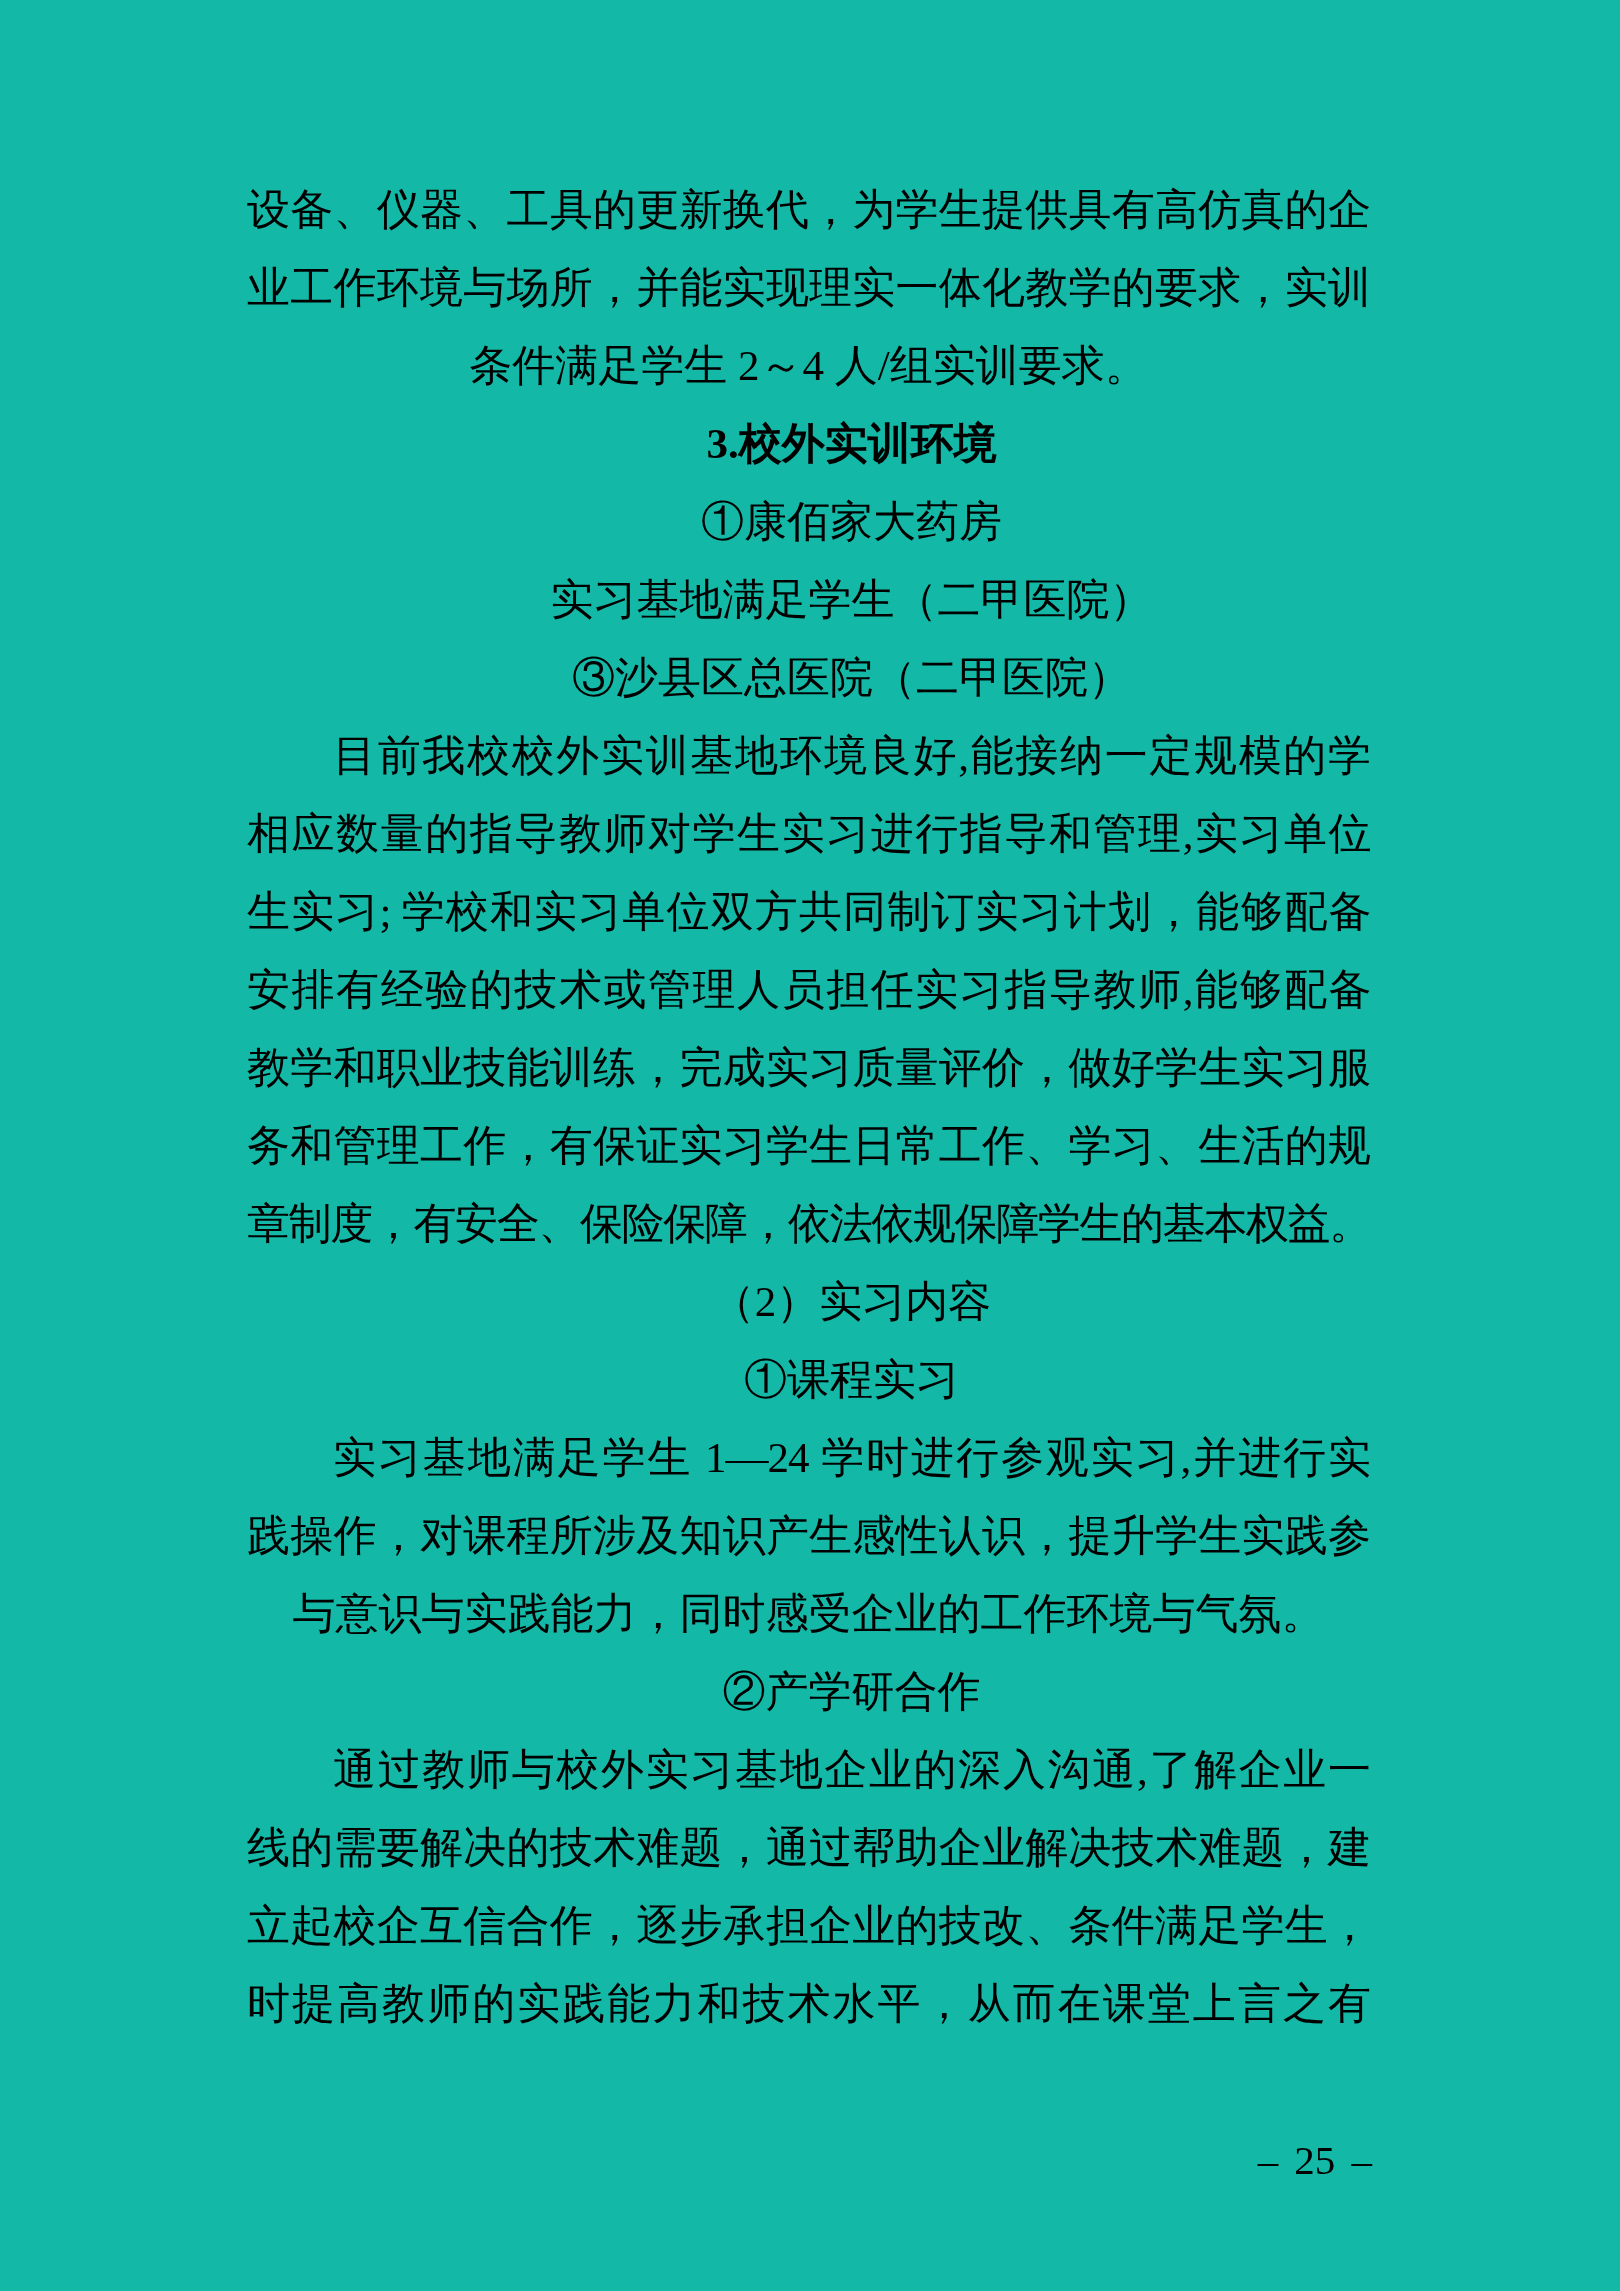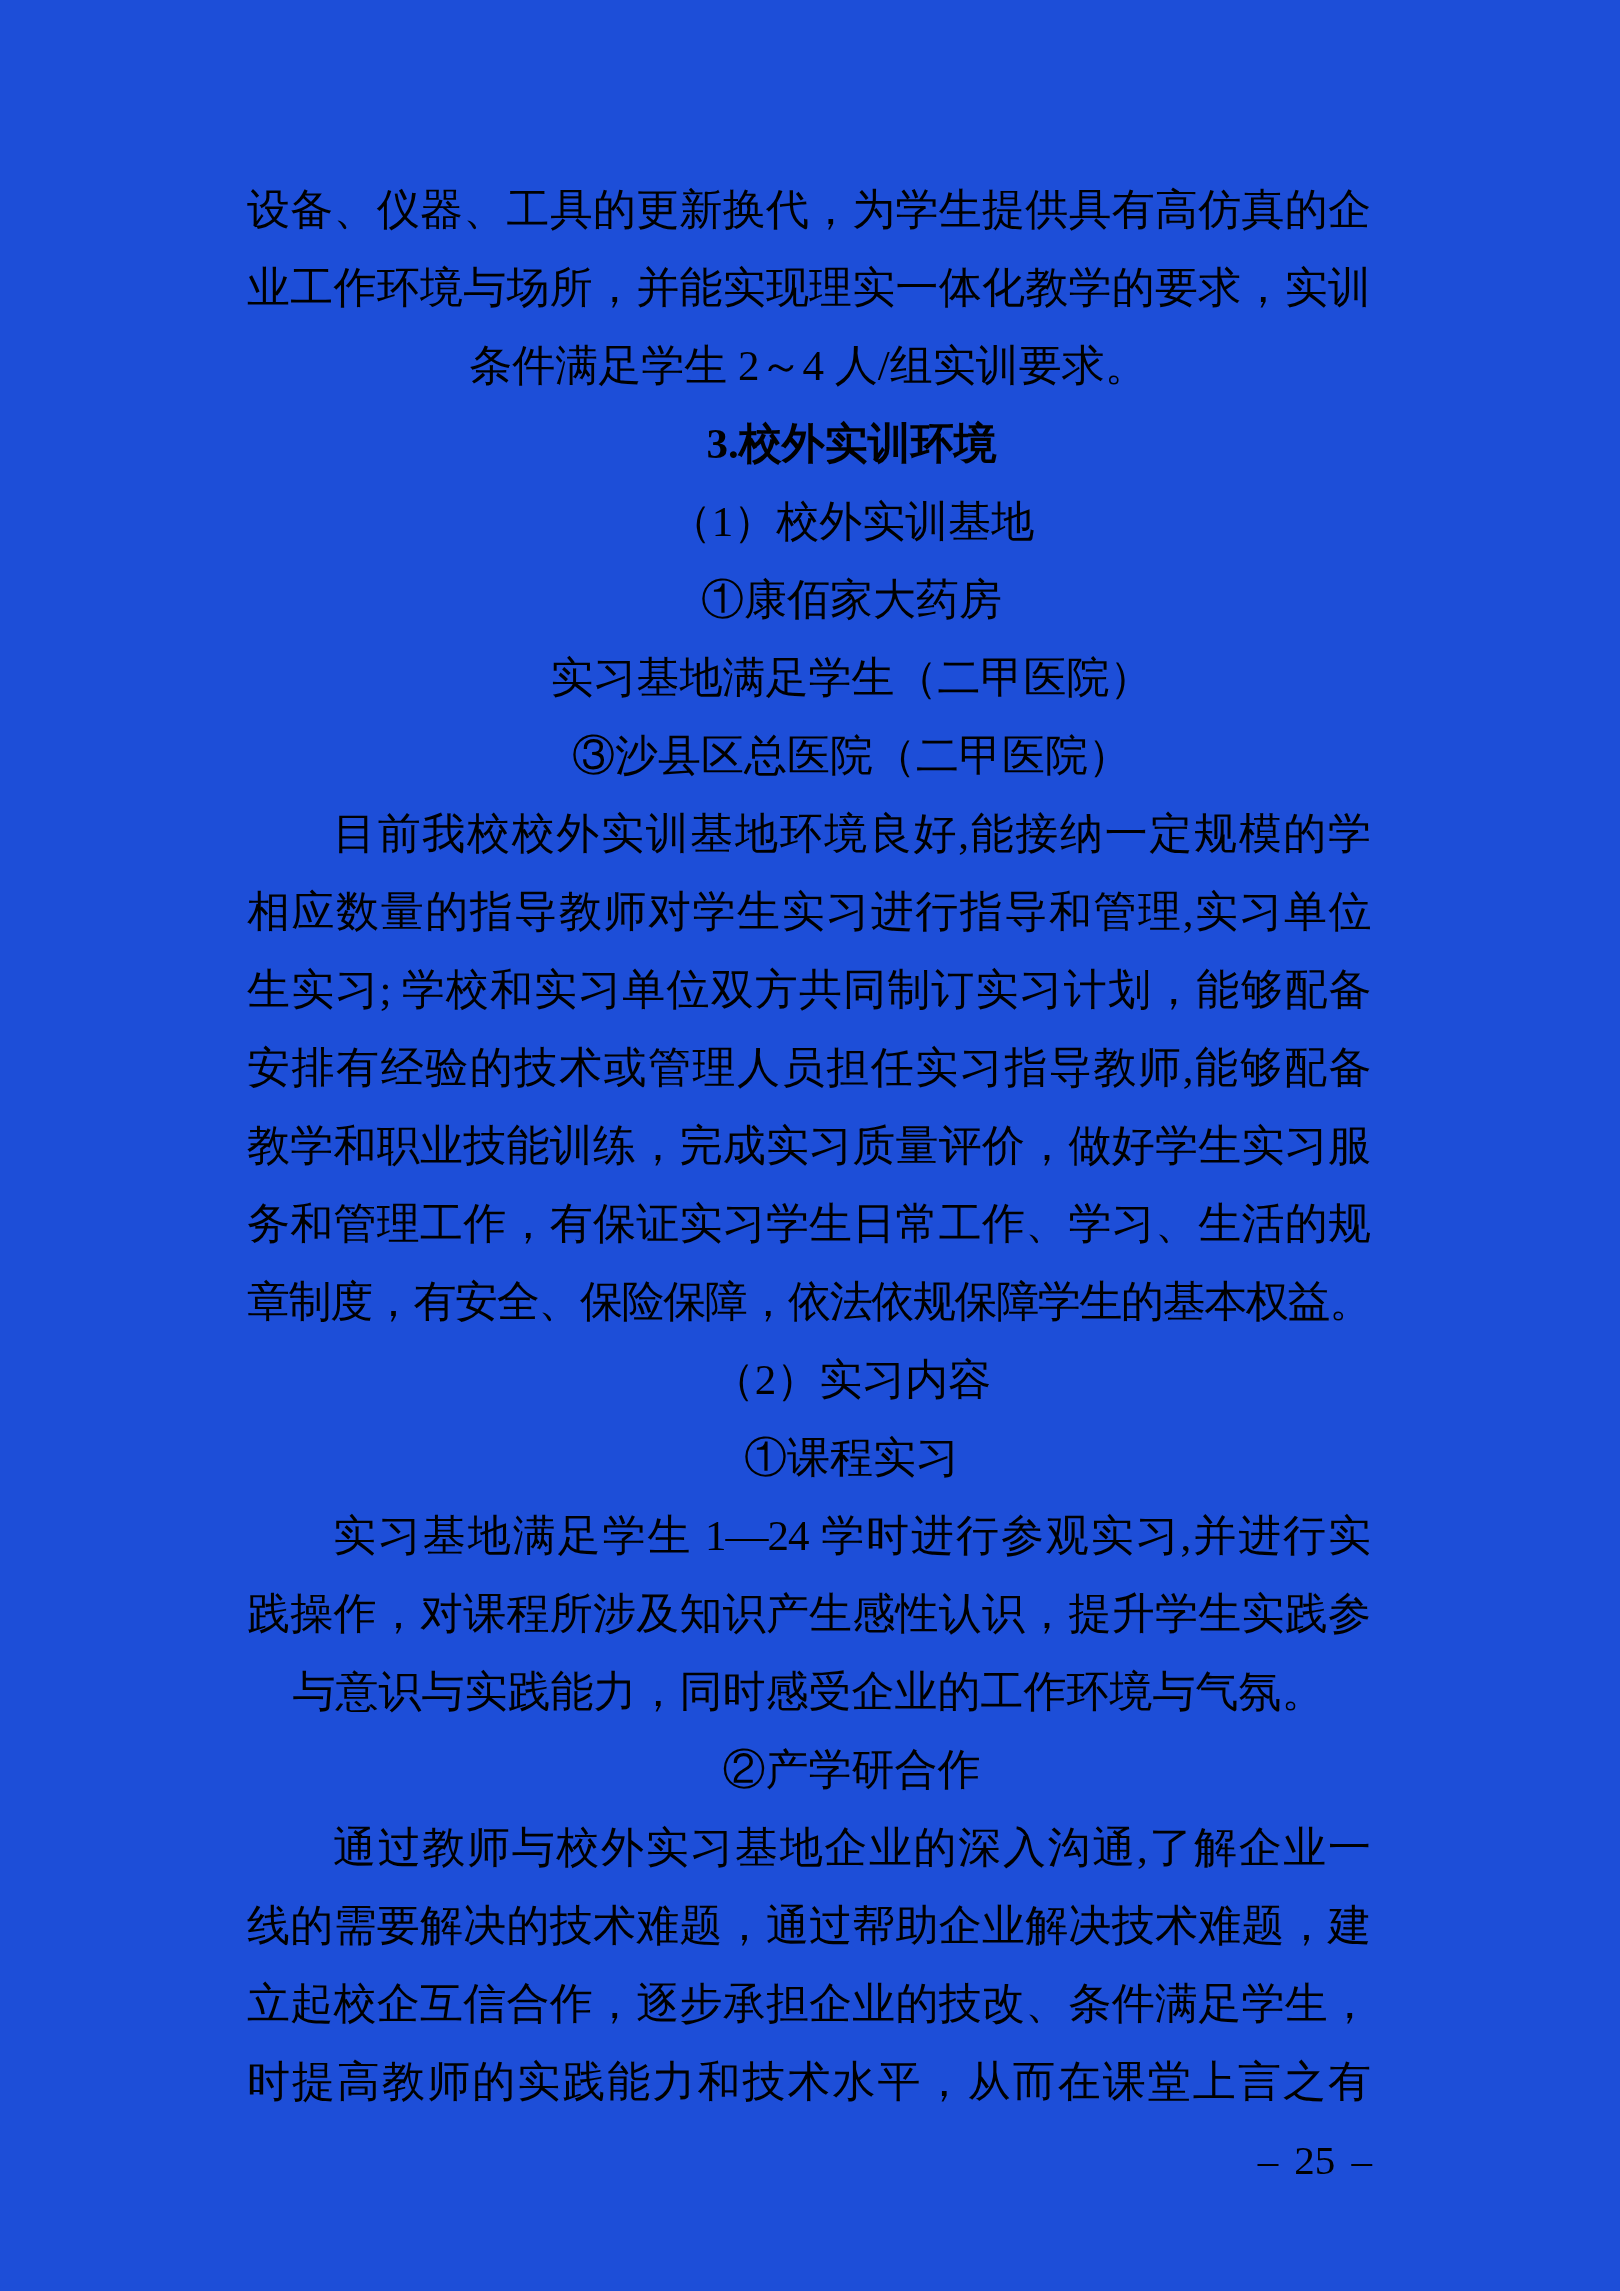--- a/index.html
+++ b/index.html
@@ -7,21 +7,21 @@
     width: 1620px;
     height: 2292px;
     background: #ffffff;
     position: relative;
     color: #000000;
     font-family: "Liberation Serif", "DejaVu Serif", serif;
   }
   .page {
     position: absolute;
     inset: 0;
-    background: #1d4ed8;
+    background: #14b8a6;
   }
   .text-block {
     position: absolute;
     left: 247px;
     top: 171px;
     width: 1123px;
     font-size: 43px;
     line-height: 78px;
   }
   .line {
@@ -56,21 +56,20 @@
 </head>
 <body>
 
 <div class="page">
 
   <div class="text-block">
     <div class="line fill">设备、仪器、工具的更新换代，为学生提供具有高仿真的企</div>
     <div class="line fill">业工作环境与场所，并能实现理实一体化教学的要求，实训</div>
     <div class="line">条件满足学生 2～4 人/组实训要求。</div>
     <div class="line indent heading">3.校外实训环境</div>
-    <div class="line indent">（1）校外实训基地</div>
     <div class="line indent">①康佰家大药房</div>
     <div class="line indent">实习基地满足学生（二甲医院）</div>
     <div class="line indent">③沙县区总医院（二甲医院）</div>
     <div class="line indent fill">目前我校校外实训基地环境良好,能接纳一定规模的学</div>
     <div class="line fill tight">相应数量的指导教师对学生实习进行指导和管理,实习单位</div>
     <div class="line fill tight">生实习; 学校和实习单位双方共同制订实习计划，能够配备</div>
     <div class="line fill tight">安排有经验的技术或管理人员担任实习指导教师,能够配备</div>
     <div class="line fill">教学和职业技能训练，完成实习质量评价，做好学生实习服</div>
     <div class="line fill">务和管理工作，有保证实习学生日常工作、学习、生活的规</div>
     <div class="line fill tighter">章制度，有安全、保险保障，依法依规保障学生的基本权益。</div>

